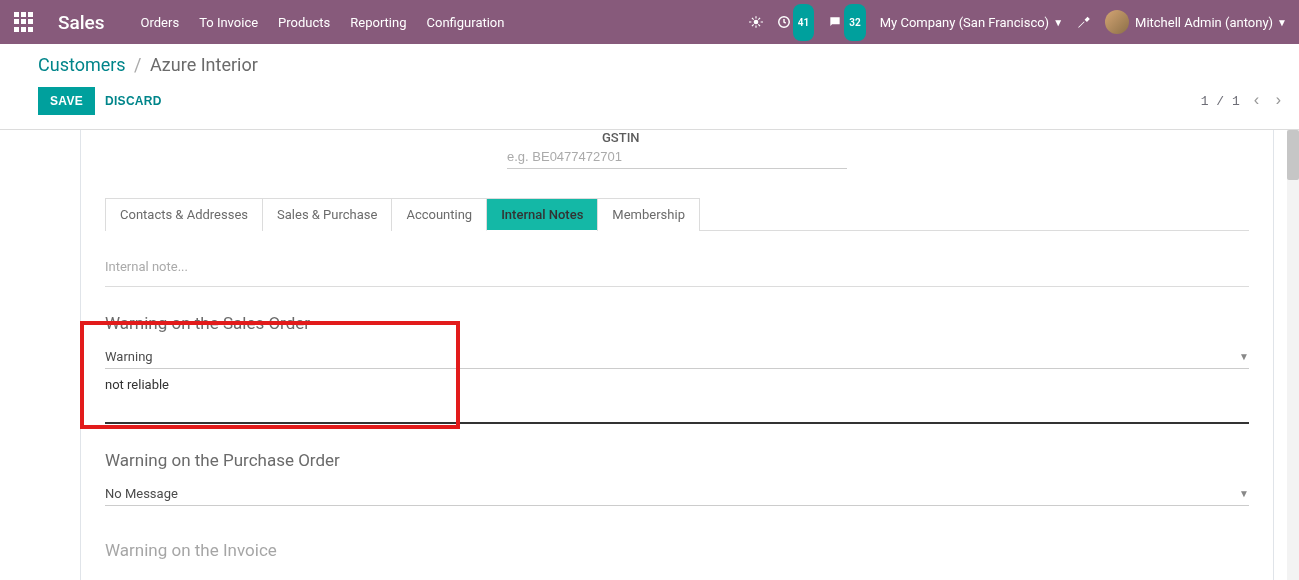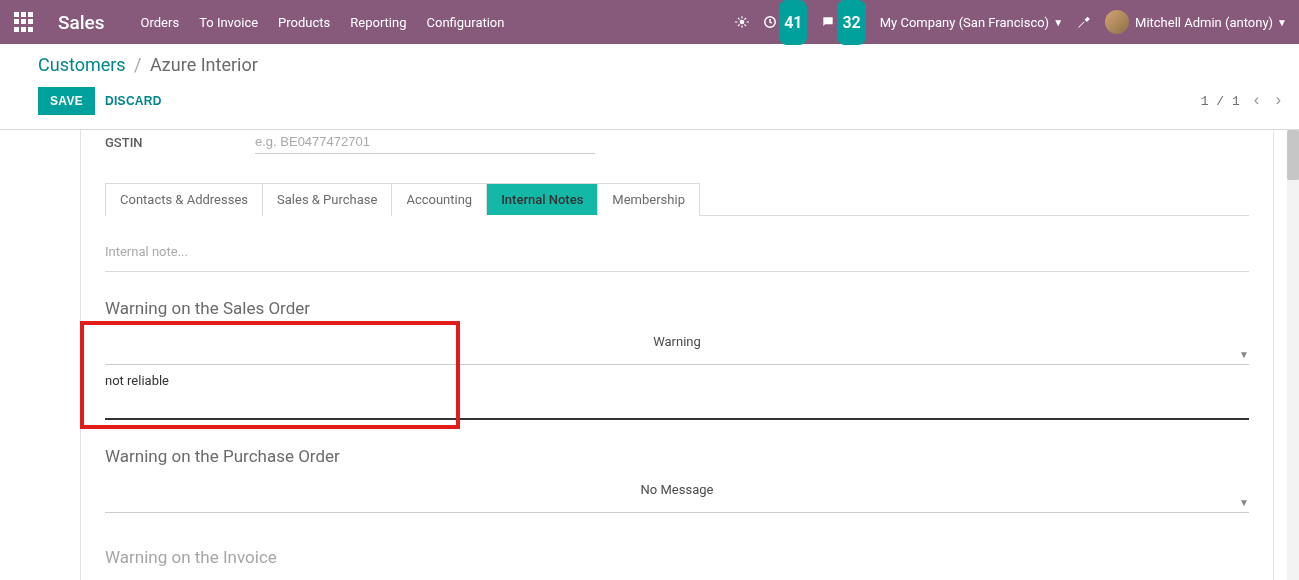--- a/index.html
+++ b/index.html
@@ -6,21 +6,21 @@
 body { font-family: -apple-system, BlinkMacSystemFont, "Segoe UI", Roboto, "Helvetica Neue", Arial, sans-serif; font-size: 13px; color: #4c4c4c; background: #fff; width: 1299px; }
 
 
 .navbar { background: #875a7b; color: #fff; height: 44px; display: flex; align-items: center; padding: 0 12px; }
 .navbar .apps-icon { width: 24px; height: 24px; display: flex; flex-wrap: wrap; gap: 2px; padding: 2px; cursor: pointer; }
 .navbar .apps-icon span { width: 5px; height: 5px; background: #fff; }
 .navbar .brand { font-size: 19px; font-weight: 500; margin-left: 22px; margin-right: 36px; cursor: pointer; }
 .navbar .menu-item { color: #fff; font-size: 13px; margin-right: 20px; cursor: pointer; }
 .navbar .spacer { flex: 1; }
 .navbar .icon-btn { color: #fff; margin-left: 14px; cursor: pointer; display: flex; align-items: center; position: relative; }
-.navbar .badge { background: #00a09d; color: #fff; font-size: 16px; font-weight: 600; padding: 13px 5px; border-radius: 8px; margin-left: 2px; }
+.navbar .badge { background: #00a09d; color: #fff; font-size: 10px; font-weight: 600; padding: 13px 5px; border-radius: 8px; margin-left: 2px; }
 .navbar .company { margin-left: 14px; font-size: 13px; cursor: pointer; display: flex; align-items: center; }
 .navbar .caret { margin-left: 4px; font-size: 10px; }
 .navbar .avatar { width: 24px; height: 24px; border-radius: 50%; background: linear-gradient(135deg,#d4a574,#8b6f47); margin-left: 14px; margin-right: 6px; }
 .navbar .user { font-size: 13px; cursor: pointer; display: flex; align-items: center; }
 
 
 .controlbar { padding: 10px 16px 4px; margin-left: 22px; }
 .breadcrumb { font-size: 18px; color: #6b6b6b; margin-bottom: 12px; }
 .breadcrumb .link { color: #00858a; cursor: pointer; }
 .breadcrumb .sep { color: #aaa; margin: 0 4px; }
@@ -31,36 +31,36 @@
 .pager .chev { margin-left: 12px; cursor: pointer; color: #999; font-size: 16px; }
 .hr { border: none; border-top: 1px solid #dcdcdc; margin-top: 10px; }
 
 
 .form-wrap { position: relative; height: 450px; overflow: hidden; background:#fff;}
 .form-sheet { position:absolute; left: 80px; right: 25px; top: -10px; background: #fff; border: 1px solid #e0e4e9; border-top:none; padding: 10px 24px 40px; }
 .scroll-track { position:absolute; right:0; top:0; width:12px; height:100%; background:#f3f3f3;}
 .scroll-thumb { position:absolute; right:0; top:0; width:12px; height:50px; background:#c6c6c6; border-radius:2px;}
 
 
-.field-row { display: flex; align-items: center; margin-bottom: 24px; }
+.field-row { display: flex; align-items: center; margin-bottom: 24px; flex-direction: column; }
 .field-row .label { width: 150px; font-size: 13px; color: #5c5c5c; font-weight: 500; }
 .field-row input { border: none; border-bottom: 1px solid #ccc; background: transparent; padding: 4px 0; font-size: 13px; width: 340px; color: #333; }
 .field-row input::placeholder { color: #aaa; }
 
 
 .tabs { display: flex; border-bottom: 1px solid #dcdcdc; margin-top: 28px; }
 .tab { border: 1px solid #dcdcdc; border-bottom: none; padding: 8px 14px; font-size: 13px; color: #6b6b6b; cursor: pointer; margin-right: -1px; background: #fff; position: relative; top: 1px; }
 .tab.active { color: #333; background: #14b8a6; border-bottom: 1px solid #fff; font-weight: 500; }
 
 
 .note-area { color: #aaa; padding: 28px 0 12px 0; font-size: 13px; border-bottom: 1px solid #dcdcdc; cursor: text; }
 
 .section { margin-top: 26px; }
 .section h3 { font-size: 17px; color: #6b6b6b; font-weight: 400; margin-bottom: 12px; }
-.select-row { display:flex; align-items:center; border-bottom: 1px solid #ccc; padding: 4px 0; font-size: 13px; color: #4c4c4c; cursor: pointer; flex-direction: column; }
+.select-row { display:flex; align-items:center; border-bottom: 1px solid #ccc; padding: 4px 0; font-size: 13px; color: #4c4c4c; cursor: pointer; }
 .select-row .sel-caret { margin-left:auto; color:#888; font-size:10px; }
 .text-row { padding: 8px 0 30px 0; font-size: 13px; color: #333; border-bottom: 2px solid #333; cursor: text; }
 
 .highlight-box { position:absolute; border: 4px solid #e21b1b; pointer-events:none; }
 
 </style>
 </head>
 <body>
 
 <div class="navbar">

